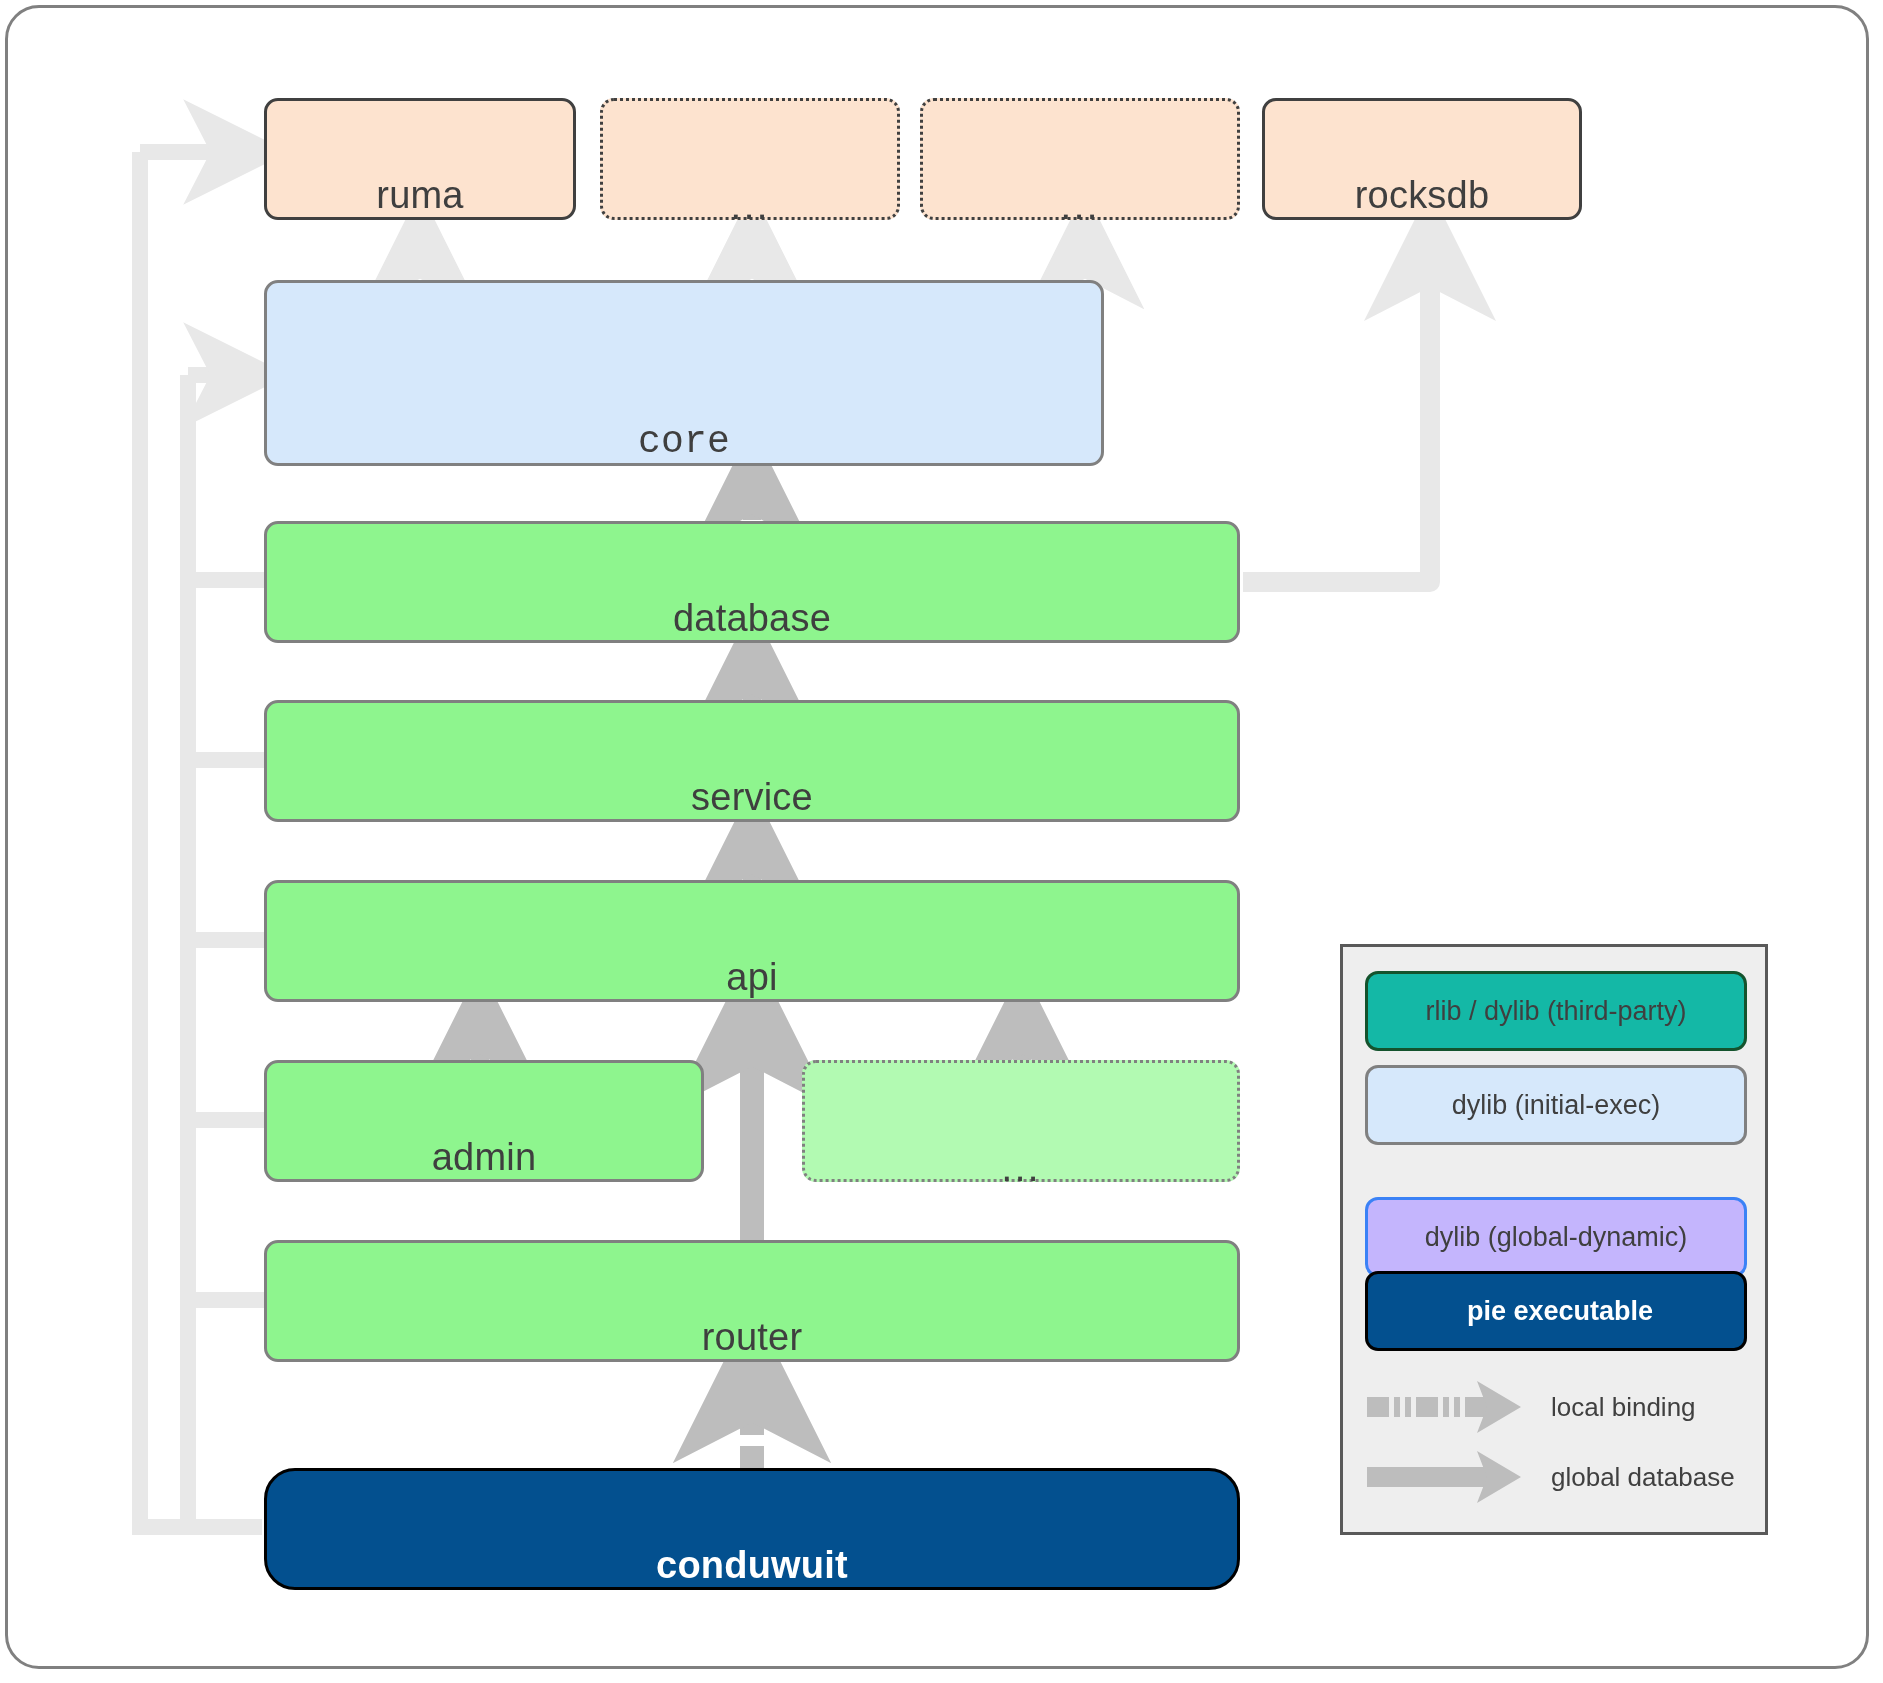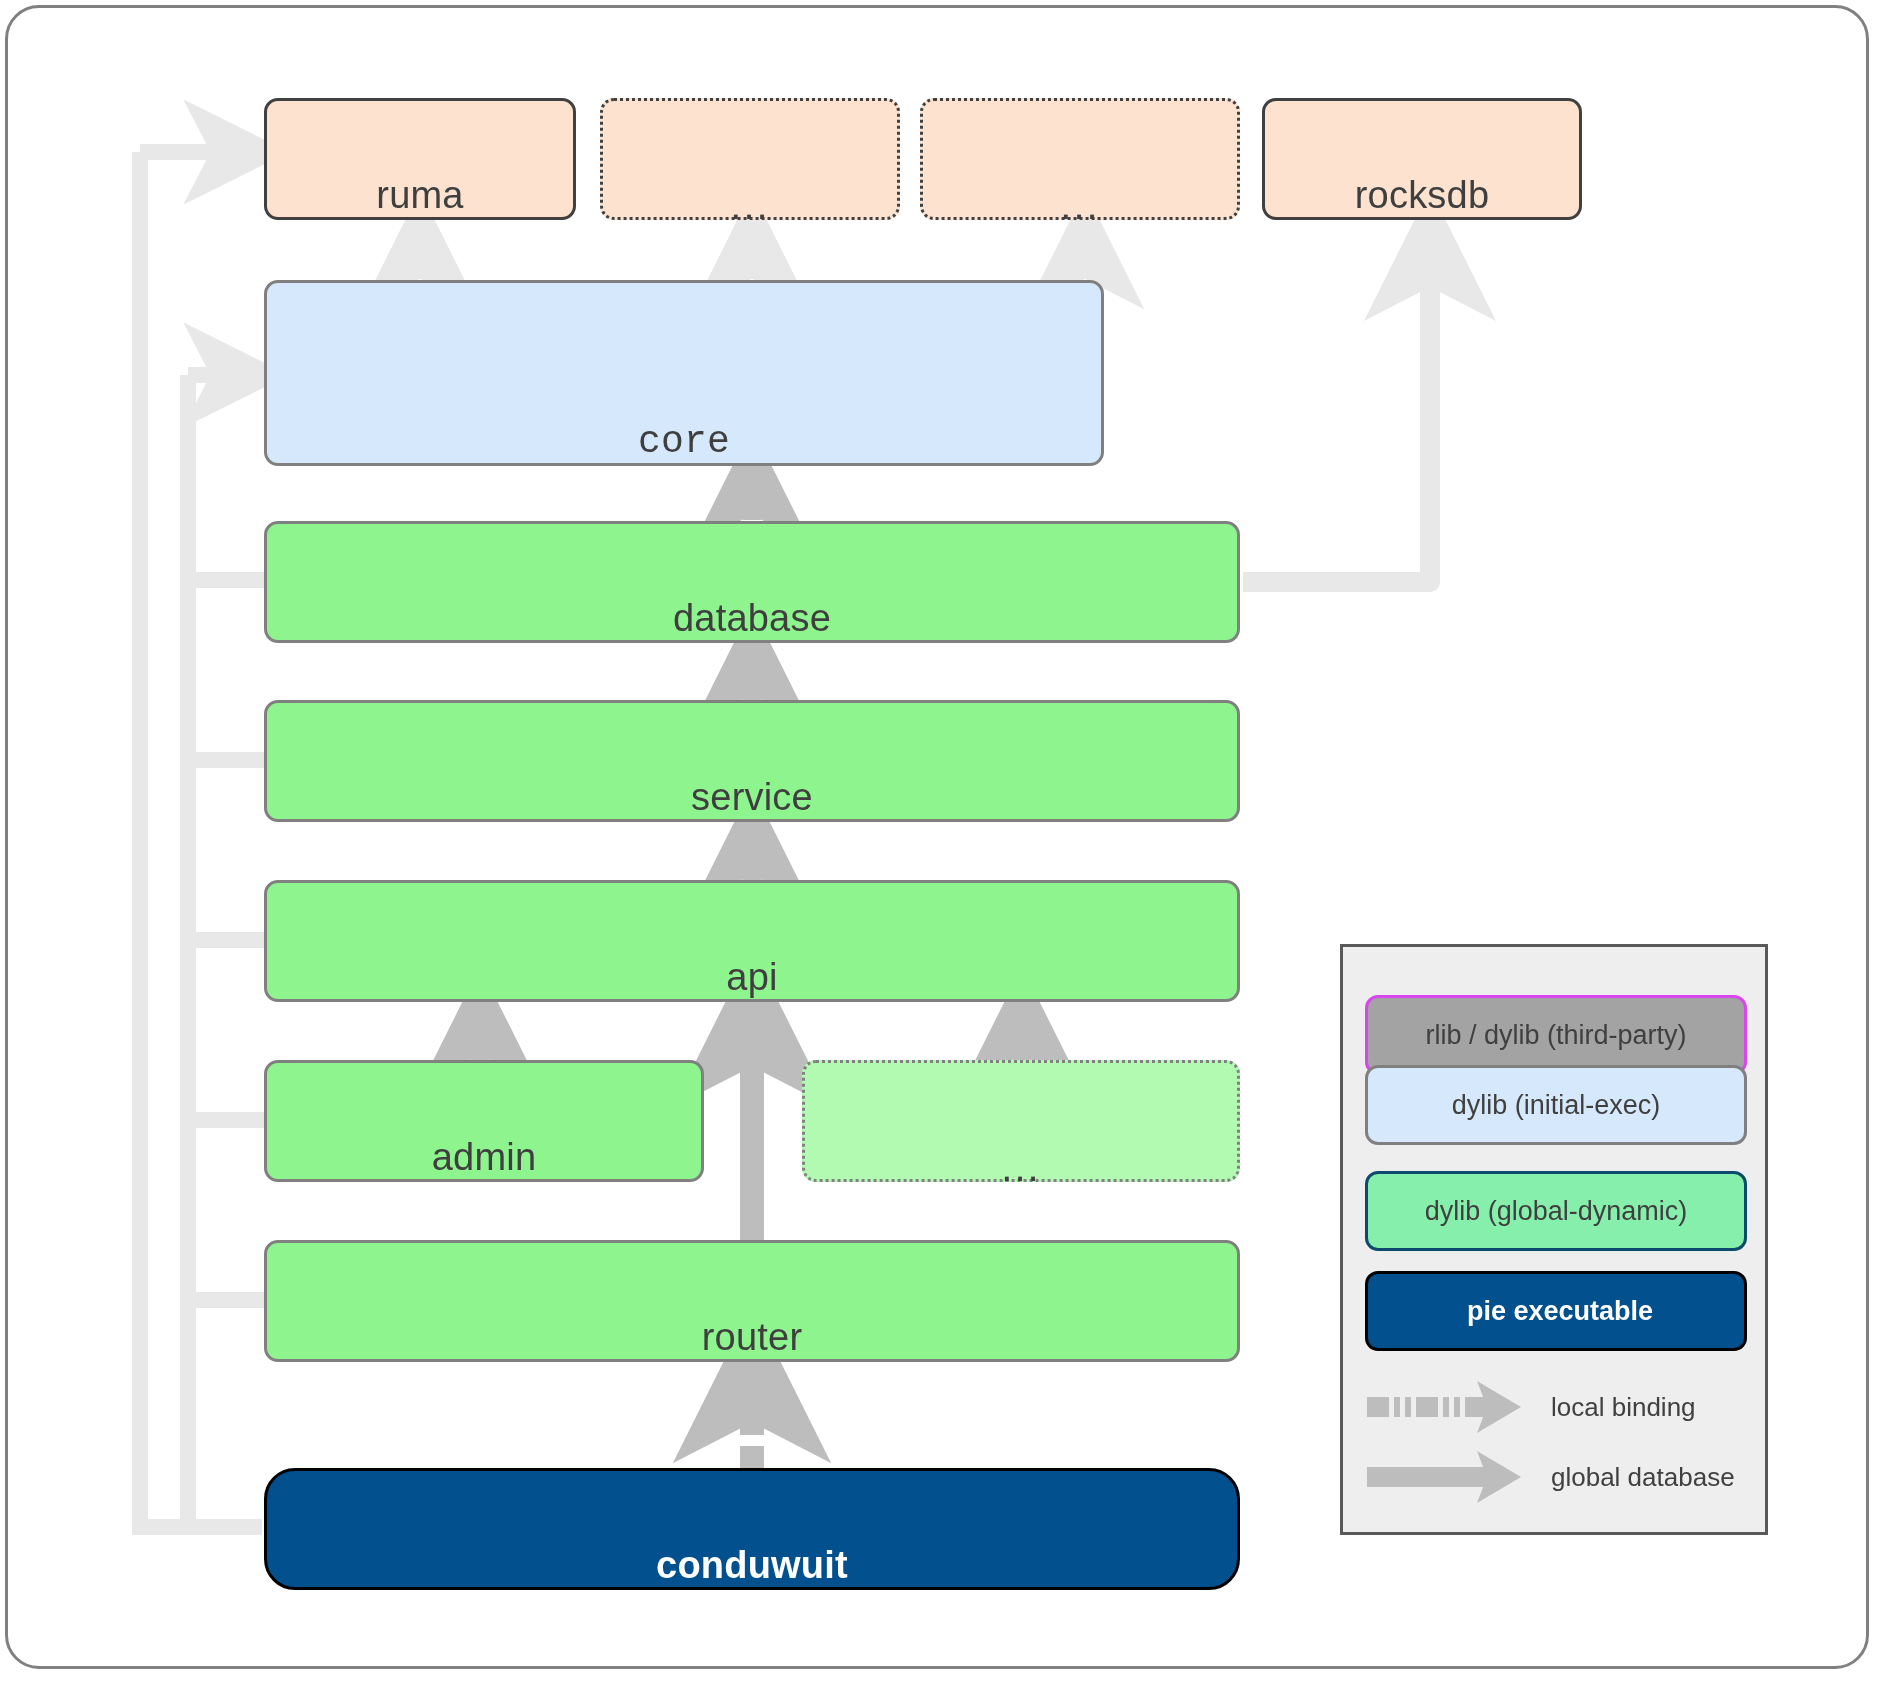--- a/index.html
+++ b/index.html
@@ -92,23 +92,23 @@
     width: 382px;
     height: 80px;
     box-sizing: border-box;
     display: flex;
     align-items: center;
     justify-content: center;
     border-radius: 13px;
     font-size: 27px;
     color: #3f3f3f;
   }
-  .legend-swatch.third-party { background:#a3a3a3; border:3px solid #d946ef;margin-top:24px; }
+  .legend-swatch.third-party { background:#14b8a6; border:3px solid #14532d; }
   .legend-swatch.initial-exec { background:#d6e8fb; border:3px solid #808080; }
-  .legend-swatch.global-dynamic { background:#86efac; border:3px solid #0c4a6e; }
+  .legend-swatch.global-dynamic { background:#c4b5fd; border:3px solid #3b82f6;margin-top:26px; }
   .legend-swatch.pie { background:#03508f; border:3px solid #000000; color:#ffffff; font-weight:bold;padding-left:8px; }
 
   .legend-arrow-row {
     position: absolute;
     left: 22px;
     width: 390px;
     height: 60px;
     display: flex;
     align-items: center;
   }

